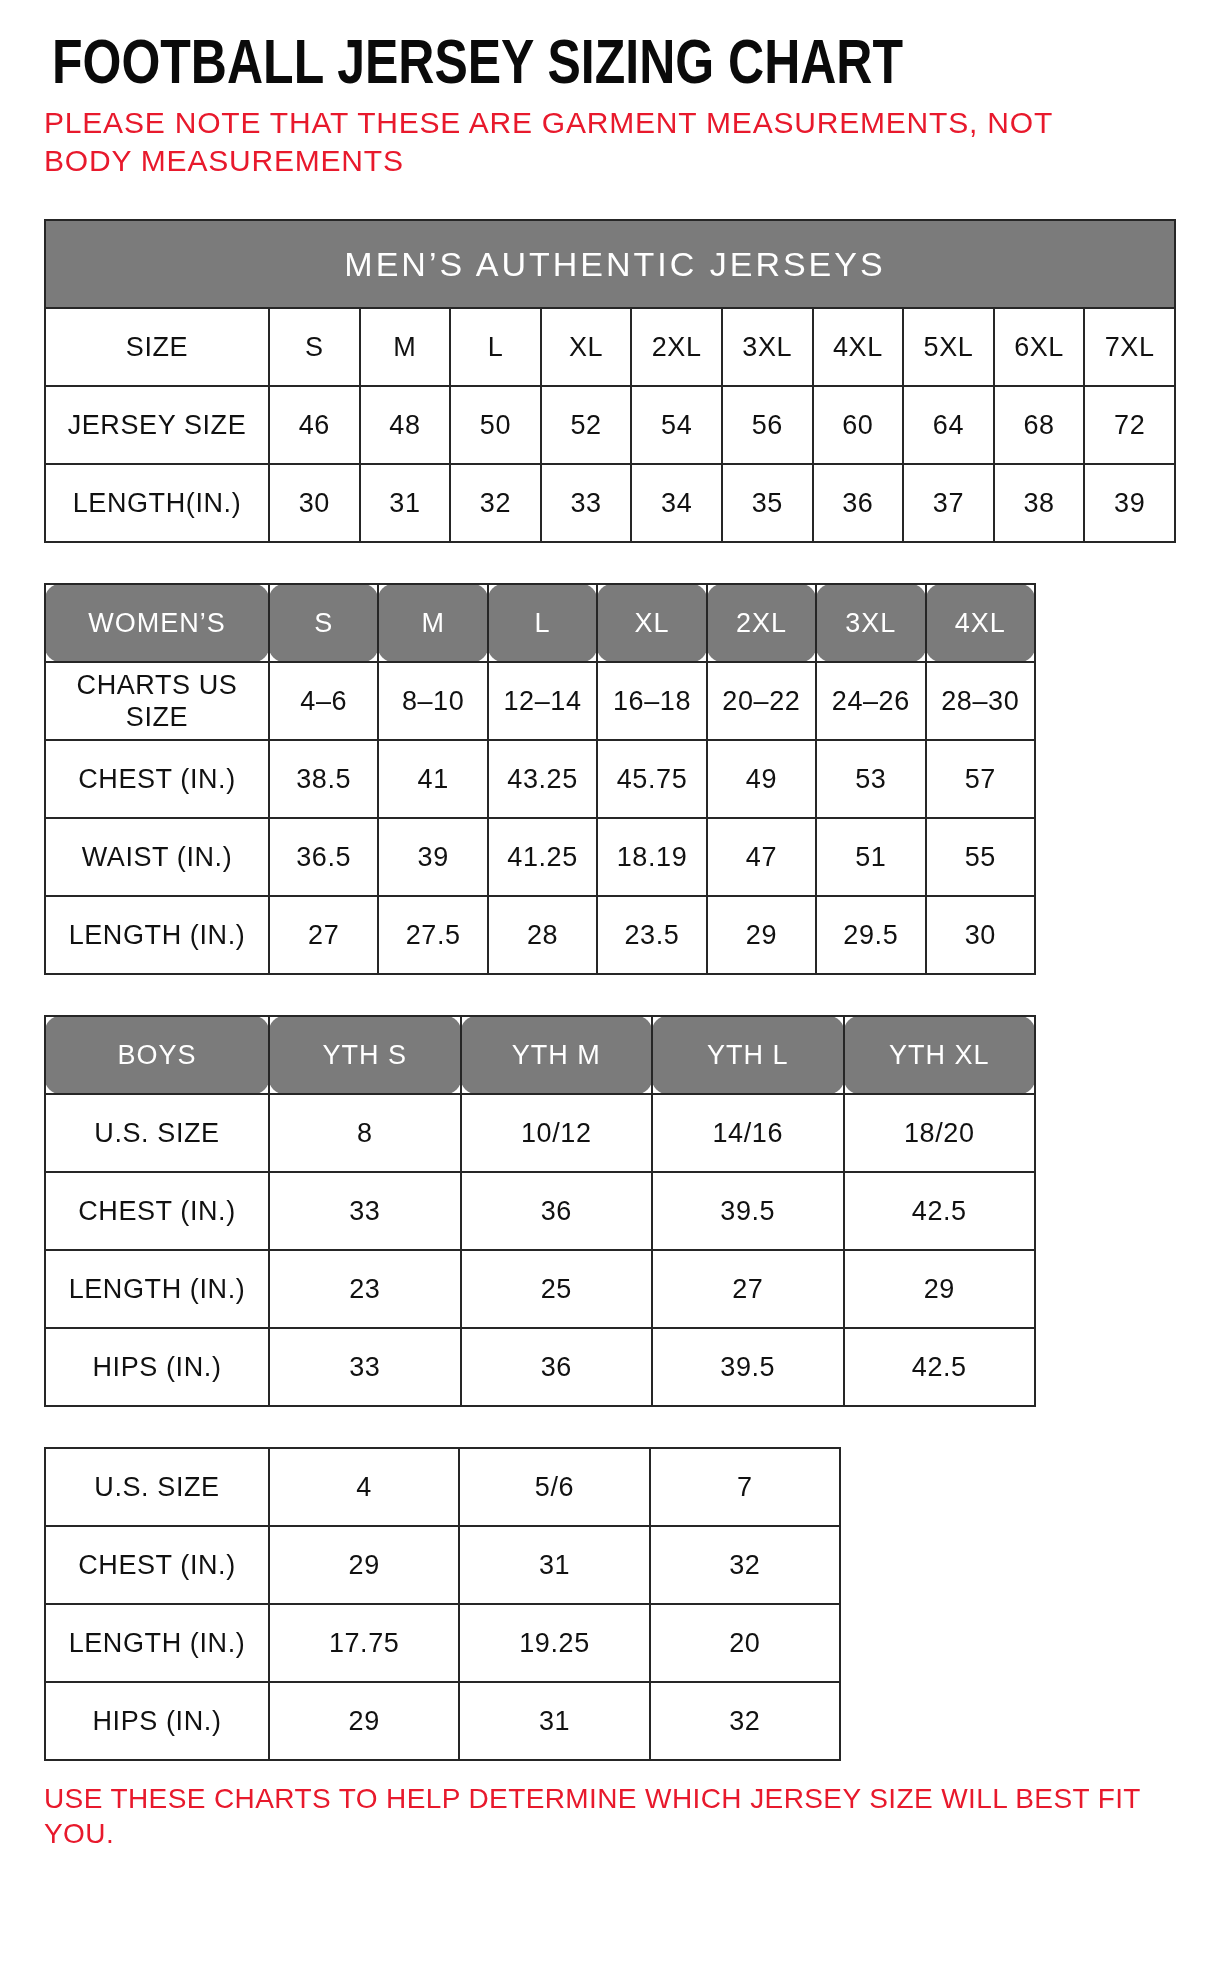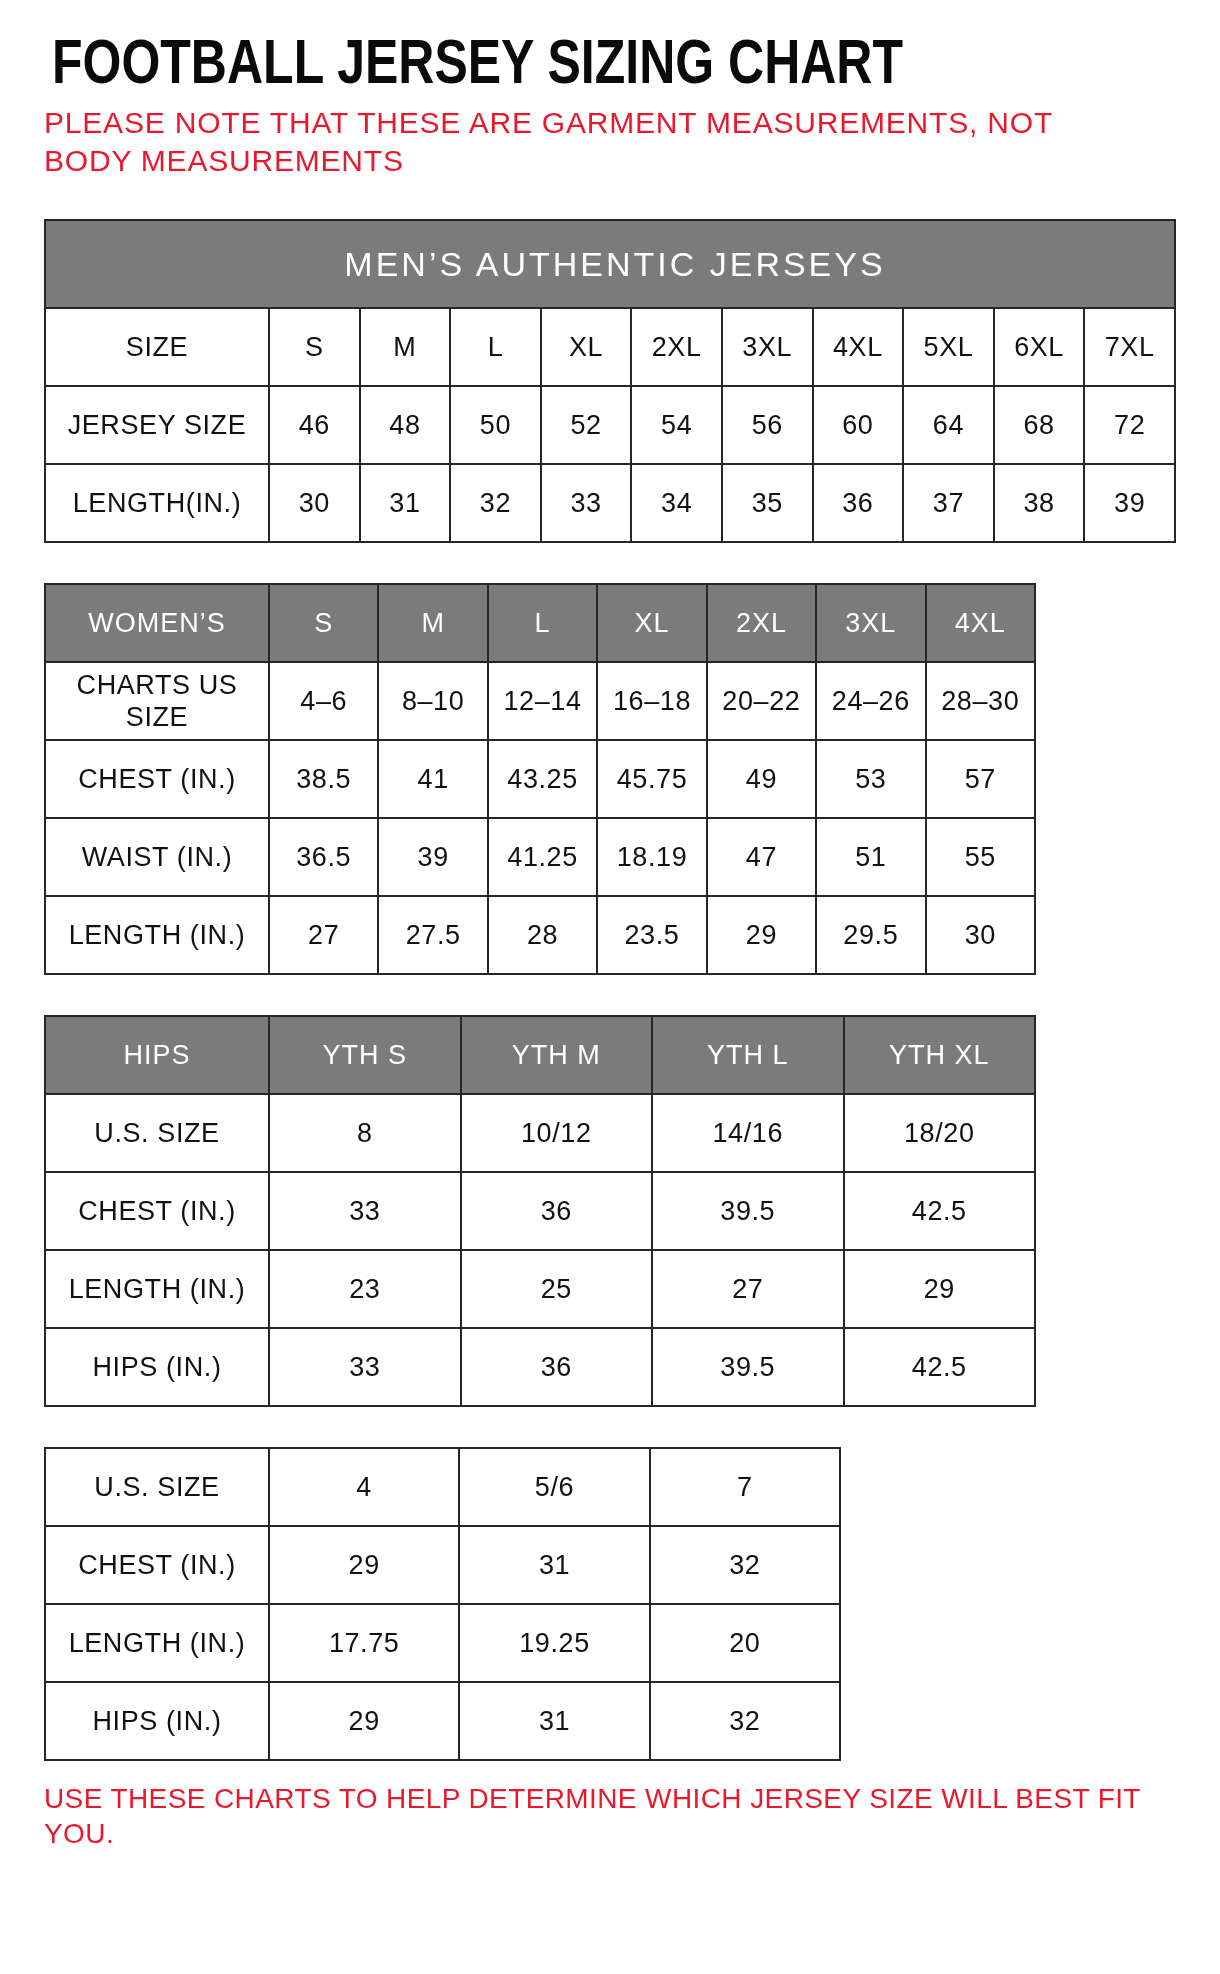--- a/index.html
+++ b/index.html
@@ -74,20 +74,21 @@
     letter-spacing: 3px;
     font-weight: normal;
     padding-left: 16px;
   }
 
   .sizing-table tr.head-row th {
     background: var(--header-gray, #7b7b7b);
     color: var(--header-text, #ffffff);
     font-weight: normal;
     letter-spacing: 1px;
+    border-radius: 15px;
   }
 
   .footer-note {
     margin: 20px 0 0 0;
     color: var(--accent-red, #e8192c);
     font-size: 28px;
     letter-spacing: 0.4px;
     line-height: 1.25;
   }
 </style>
@@ -228,21 +229,21 @@
   <table class="sizing-table t-boys">
       <colgroup>
         <col class="label-col">
         <col>
         <col>
         <col>
         <col>
       </colgroup>
       <tbody>
         <tr class="head-row">
-          <th>HIPS</th>
+          <th>BOYS</th>
           <th>YTH S</th>
           <th>YTH M</th>
           <th>YTH L</th>
           <th>YTH XL</th>
         </tr>
         <tr>
           <th class="row-label">U.S. SIZE</th>
           <td>8</td>
           <td>10/12</td>
           <td>14/16</td>

